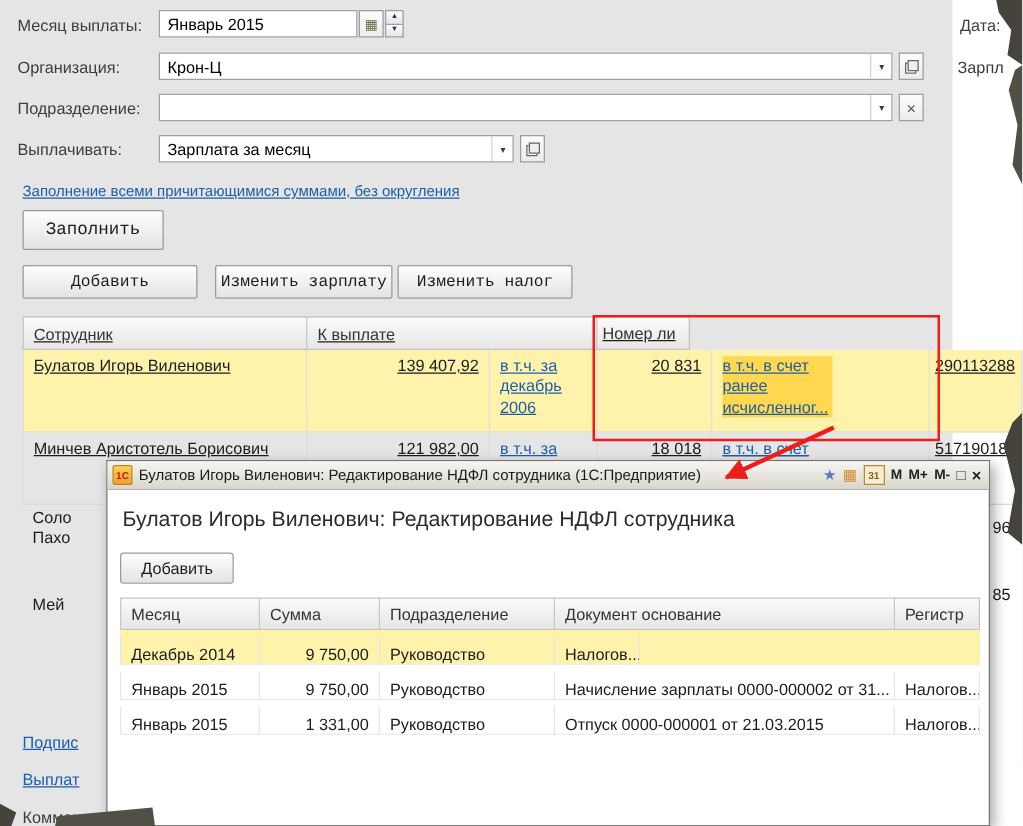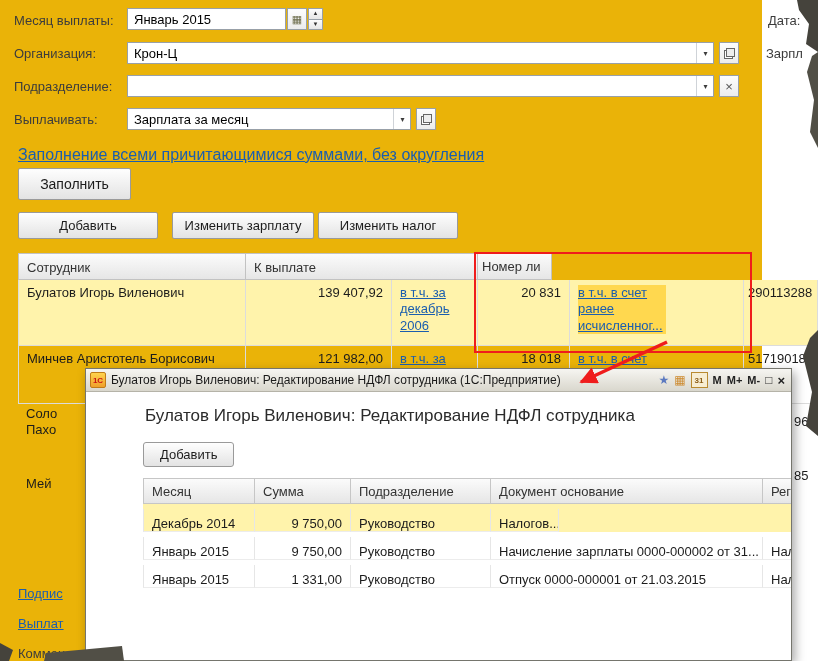--- a/index.html
+++ b/index.html
@@ -1,38 +1,38 @@
 <!DOCTYPE html>
 <html><head>
 <meta charset="utf-8">
 <style>
   html,body{margin:0;padding:0;background:#fff;}
   body{width:818px;height:661px;overflow:hidden;font-family:"Liberation Sans",sans-serif;}
-  #screen{position:relative;width:762px;height:661px;background:#eab308;color:#1c1c1c;font-size:13px;}
+  #screen{position:relative;width:762px;height:661px;background:#e5e5e5;color:#1c1c1c;font-size:13px;}
   .lbl{position:absolute;white-space:nowrap;color:#3c3c3c;}
   .inp{position:absolute;height:22px;border:1px solid #98a0a8;background:#fff;padding:0 20px 0 6px;
        font:13px "Liberation Sans",sans-serif;color:#000;box-sizing:border-box;}
   .combo{position:absolute;width:17px;height:20px;display:flex;align-items:center;justify-content:center;
          font-size:8px;color:#3c3c3c;cursor:pointer;border-left:1px solid #cfd3d8;}
   .sqbtn{position:absolute;width:20px;height:22px;box-sizing:border-box;border:1px solid #98a0a8;
          background:linear-gradient(#fdfdfd,#ececec);display:flex;align-items:center;justify-content:center;
          cursor:pointer;color:#6b6b4a;font-size:11px;}
   .spin{position:absolute;width:15px;height:22px;box-sizing:border-box;display:flex;flex-direction:column;}
   .spin div{flex:1;border:1px solid #98a0a8;background:linear-gradient(#fdfdfd,#e6e6e6);font-size:6px;
             line-height:9px;text-align:center;color:#333;cursor:pointer;box-sizing:border-box;}
   .spin div + div{border-top:none;}
   .link{color:#1b5eae;text-decoration:underline;cursor:pointer;}
   .btn{position:absolute;box-sizing:border-box;border:1px solid #9a9a9a;border-radius:2px;
        background:linear-gradient(#fefefe,#e3e3e3);display:flex;align-items:center;justify-content:center;
-       color:#1c1c1c;cursor:pointer;}
+       color:#1c1c1c;cursor:pointer;font-family:Liberation Mono, monospace;}
   .btn2{display:inline-flex;box-sizing:border-box;border:1px solid #9a9a9a;border-radius:3px;
         background:linear-gradient(#fefefe,#e3e3e3);align-items:center;justify-content:center;
         color:#1c1c1c;cursor:pointer;padding:4px 16px;font-size:13px;}
   
-  .tbl{position:absolute;left:18px;top:253px;width:800px;z-index:2;}
+  .tbl{position:absolute;left:18px;top:253px;width:800px;z-index:2;text-decoration:underline;}
   .thead{display:flex;height:27px;}
   .th{box-sizing:border-box;flex:0 0 auto;background:linear-gradient(#fbfbfb,#e6e6e6);
       border:1px solid #c2c2c2;border-left:none;padding:6px 8px 0;color:#333;white-space:nowrap;overflow:hidden;}
   .th:first-child{border-left:1px solid #c2c2c2;}
   .tr{display:flex;}
   .td{box-sizing:border-box;flex:0 0 auto;border-right:1px solid #dcdcdc;border-bottom:1px solid #dcdcdc;
       padding:5px 8px;overflow:hidden;line-height:1.25;}
   .td:first-child{border-left:1px solid #dcdcdc;}
   .num{text-align:right;}
   .c1{width:228px}.c2{width:146px}.c3{width:86px}.c4{width:92px}.c5{width:174px}.c6{width:74px;padding:5px 4px;}
@@ -47,21 +47,21 @@
        border:1px solid #75756d;box-shadow:3px 4px 10px rgba(0,0,0,.35);z-index:10;overflow:hidden;}
   .dlg-title{height:22px;background:linear-gradient(#f6f5f1,#d9d7cd);border-bottom:1px solid #b5b3a8;
              display:flex;align-items:center;padding:0 6px 0 4px;gap:5px;}
   .app-ico{width:14px;height:14px;flex:0 0 auto;background:linear-gradient(#ffd34d,#f0a02c);border:1px solid #c07c18;
            color:#c81414;font-size:8px;font-weight:bold;display:flex;align-items:center;justify-content:center;border-radius:2px;}
   .dlg-title-text{font-size:12px;color:#1a1a1a;white-space:nowrap;overflow:hidden;flex:1;}
   .t-ico{font-size:12px;line-height:1;cursor:pointer;flex:0 0 auto;}
   .cal-ico{flex:0 0 auto;width:15px;height:14px;border:1px solid #b98a30;background:#f7edd2;color:#8a5b14;
            font-size:8px;font-weight:bold;display:flex;align-items:center;justify-content:center;cursor:pointer;}
   .m-ico{font-size:11px;font-weight:bold;color:#222;cursor:pointer;flex:0 0 auto;}
-  .dlg-body{padding:10px;overflow:hidden;margin-left:47px;}
+  .dlg-body{padding:10px;overflow:hidden;}
   .dlg-heading{font-size:17px;color:#2b2b2b;margin:4px 2px 16px;}
   .dtable{width:688px;margin-top:11px;}
   .dthead{display:flex;height:26px;}
   .dth{box-sizing:border-box;flex:0 0 auto;background:linear-gradient(#fbfbfb,#e6e6e6);border:1px solid #c6c6c6;
        border-left:none;padding:5px 8px 0;color:#333;white-space:nowrap;overflow:hidden;}
   .dth:first-child{border-left:1px solid #c6c6c6;}
   .dtr{display:flex;height:28px;align-items:flex-end;}
   .dtd{box-sizing:border-box;flex:0 0 auto;border-right:1px solid #e6e6e6;border-bottom:1px solid #ececec;
        padding:7px 8px 0;white-space:nowrap;overflow:hidden;}
   .dtd:first-child{border-left:1px solid #e6e6e6;}
@@ -112,21 +112,21 @@
   <div class="combo" style="left:393px;top:109px">
       <span>▾</span>
     </div>
   <div class="sqbtn" style="left:416px;top:108px">
     <span style="position:relative;width:11px;height:11px;display:block">
       <span style="position:absolute;left:0;bottom:0;width:7px;height:7px;border:1px solid #666;background:#fff"></span>
       <span style="position:absolute;right:0;top:0;width:7px;height:7px;border:1px solid #666;background:#eee"></span>
     </span>
   </div>
 
-  <span class="link" style="position:absolute;left:18px;top:146px;font-size:16px">Заполнение всеми причитающимися суммами, без округления</span>
+  <span class="link" style="position:absolute;left:18px;top:146px;font-size:12px">Заполнение всеми причитающимися суммами, без округления</span>
   <div class="btn" style="left:18px;top:168px;width:113px;height:32px;font-size:14px">Заполнить</div>
   <div class="btn" style="left:18px;top:212px;width:140px;height:27px">Добавить</div>
   <div class="btn" style="left:318px;top:212px;width:140px;height:27px">Изменить налог</div>
   <div class="btn" style="left:172px;top:212px;width:142px;height:27px">Изменить зарплату</div>
 
   <div class="tbl">
     <div class="thead">
       <div class="th c1">Сотрудник</div>
       <div class="th h-pay">К выплате</div>
       <div class="th c6">Номер ли</div>

